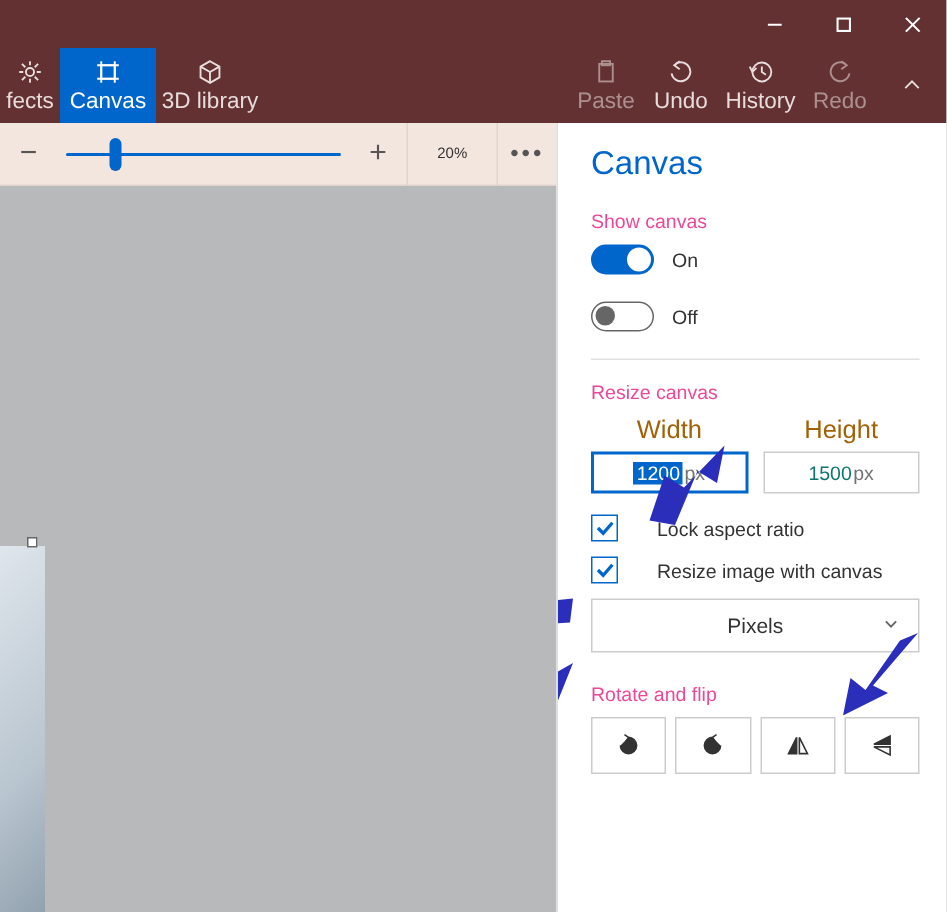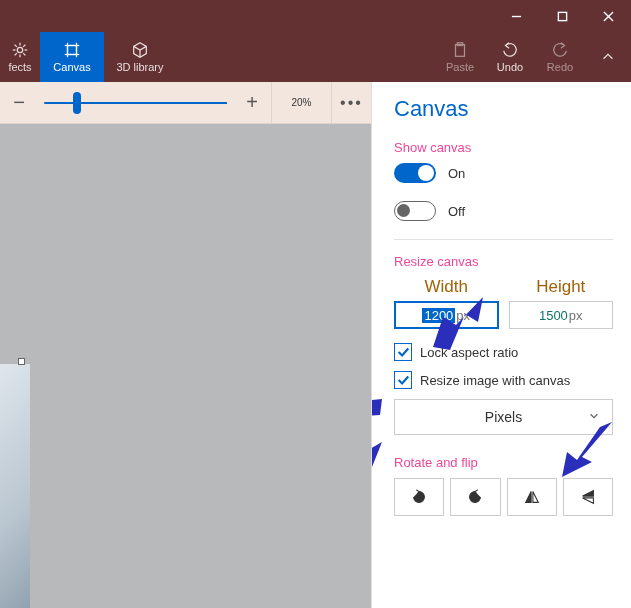--- a/index.html
+++ b/index.html
@@ -6,21 +6,21 @@
   html, body { width: 631px; height: 608px; overflow: hidden; }
   body { background: #fff; font-size: 13px; color: #333; }
 
   
   .titlebar { height: 32px; background: #633132; display: flex; justify-content: flex-end; align-items: center; }
   .tbtn { width: 46px; height: 32px; display: flex; align-items: center; justify-content: center; color: #fff; }
   .tbtn svg { width: 11px; height: 11px; stroke: #fff; stroke-width: 1.5; fill: none; }
 
   
   .ribbon { height: 50px; background: #633132; display: flex; align-items: stretch; color: #fff; }
-  .ritem { width: 64px; display: flex; flex-direction: column; align-items: center; justify-content: center; gap: 2px; font-size: 11px; color: #e8dcdc; }
+  .ritem { width: 64px; display: flex; flex-direction: column; align-items: center; justify-content: center; gap: 2px; font-size: 15px; color: #e8dcdc; }
   .ritem.active { background: #0066cc; color: #fff; }
   .ritem.dim { opacity: 0.55; }
   .ritem .ricon { width: 18px; height: 18px; display: flex; align-items: center; justify-content: center; }
   .ritem .ricon svg { width: 18px; height: 18px; stroke: currentColor; fill: none; stroke-width: 1.4; }
   .rspacer { flex: 1; }
   .ritem.chev { width: 46px; }
 
   
   .subbar { height: 42px; background: #f3e6de; display: flex; align-items: center; border-bottom: 1px solid #e0d4cc; width: 371px; }
   .zoombtn { width: 38px; height: 42px; display: flex; align-items: center; justify-content: center; color: #555; font-size: 20px; }
@@ -55,21 +55,21 @@
 
   .dim-row { display:flex; gap:10px; margin-bottom:14px; }
   .dim-col { flex:1; }
   .dim-label { font-size:17px; color:#a16207; margin-bottom:4px;text-align:center; }
   .dim-input { width:100%; height:28px; border:1px solid #ccc; display:flex; align-items:center; justify-content:center; font-size:13px; background:#fff; }
   .dim-input.active { border:2px solid #0066cc; }
   .dim-input .val { color:#0f766e; }
   .dim-input.active .val { background:#0066cc; color:#fff; padding:0 2px; }
   .dim-input .unit { color:#737373; margin-left:1px; }
 
-  .check-row { display:flex; align-items:center; gap:8px; margin-bottom:10px; font-size:13px; color:#333; }
+  .check-row { display:flex; align-items:center; gap:26px; margin-bottom:10px; font-size:13px; color:#333; }
   .check { width:18px; height:18px; border:1px solid #0066cc; display:flex; align-items:center; justify-content:center; background:#fff; }
   .check svg { width:14px; height:14px; stroke:#0066cc; stroke-width:2.5; fill:none; }
 
   .unit-select { height:36px; border:1px solid #ccc; display:flex; align-items:center; justify-content:center; font-size:14px; position:relative; margin-bottom:20px; margin-top:4px; }
   .unit-select .chev { position:absolute; right:12px; top:50%; transform:translateY(-50%); }
   .unit-select .chev svg { width:12px; height:12px; stroke:#666; stroke-width:1.5; fill:none; }
 
   .rf-row { display:flex; gap:6px; }
   .rf-btn { flex:1; height:38px; border:1px solid #ccc; display:flex; align-items:center; justify-content:center; background:#fff; }
   .rf-btn svg { width:18px; height:18px; stroke:#333; fill:#333; stroke-width:1.2; }
@@ -152,20 +152,30 @@
   </div>
   <div class="ritem" style="width:50px;">
     <span class="ricon">
       <svg viewBox="0 0 20 20">
           <path d="M6 4 A7 7 0 1 1 3 11"></path>
           <polyline points="9,2 5,5 9,8" fill="none"></polyline>
         </svg>
     </span>
     <span>Undo</span>
   </div>
+  <div class="ritem" style="width:56px;">
+    <span class="ricon">
+      <svg viewBox="0 0 20 20">
+          <circle cx="11" cy="10" r="7"></circle>
+          <polyline points="11,6 11,10 14,12" fill="none"></polyline>
+          <polyline points="2,6 4,10 7,7" fill="none"></polyline>
+        </svg>
+    </span>
+    <span>History</span>
+  </div>
   <div class="ritem dim" style="width:50px;text-align:right;">
     <span class="ricon">
       <svg viewBox="0 0 20 20">
           <path d="M14 4 A7 7 0 1 0 17 11"></path>
           <polyline points="11,2 15,5 11,8" fill="none"></polyline>
         </svg>
     </span>
     <span>Redo</span>
   </div>
   <div class="ritem chev">

